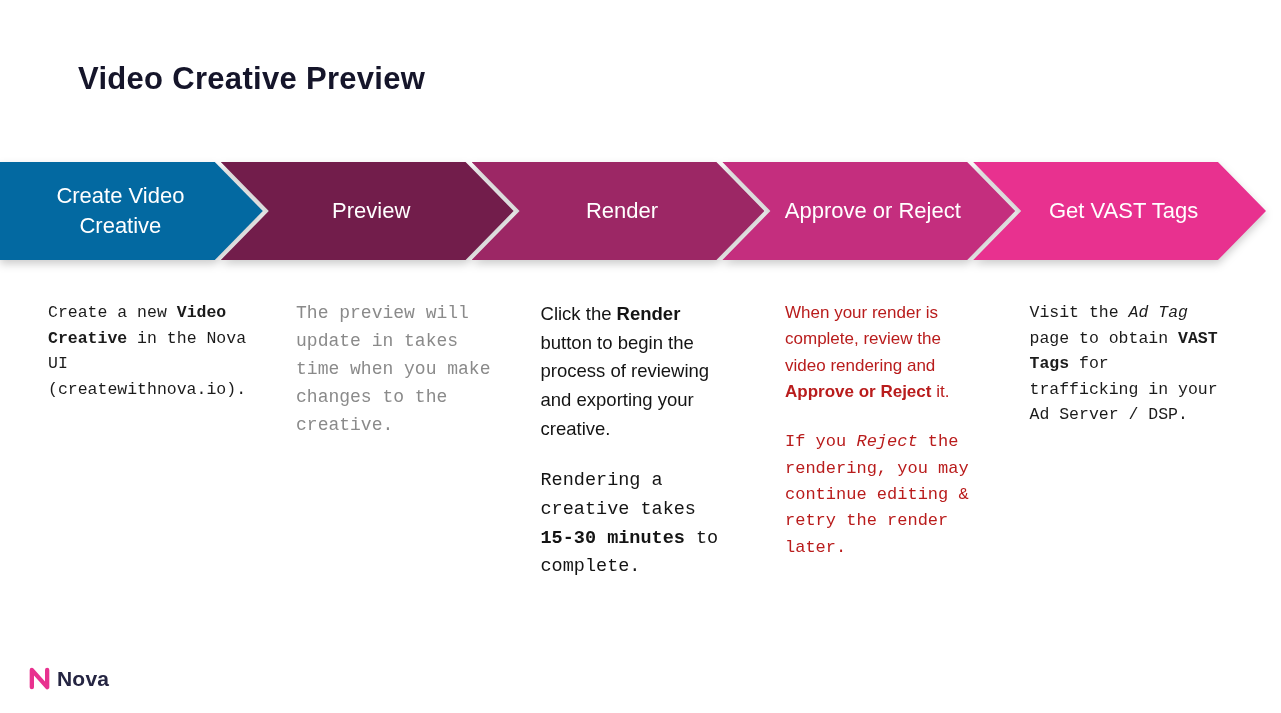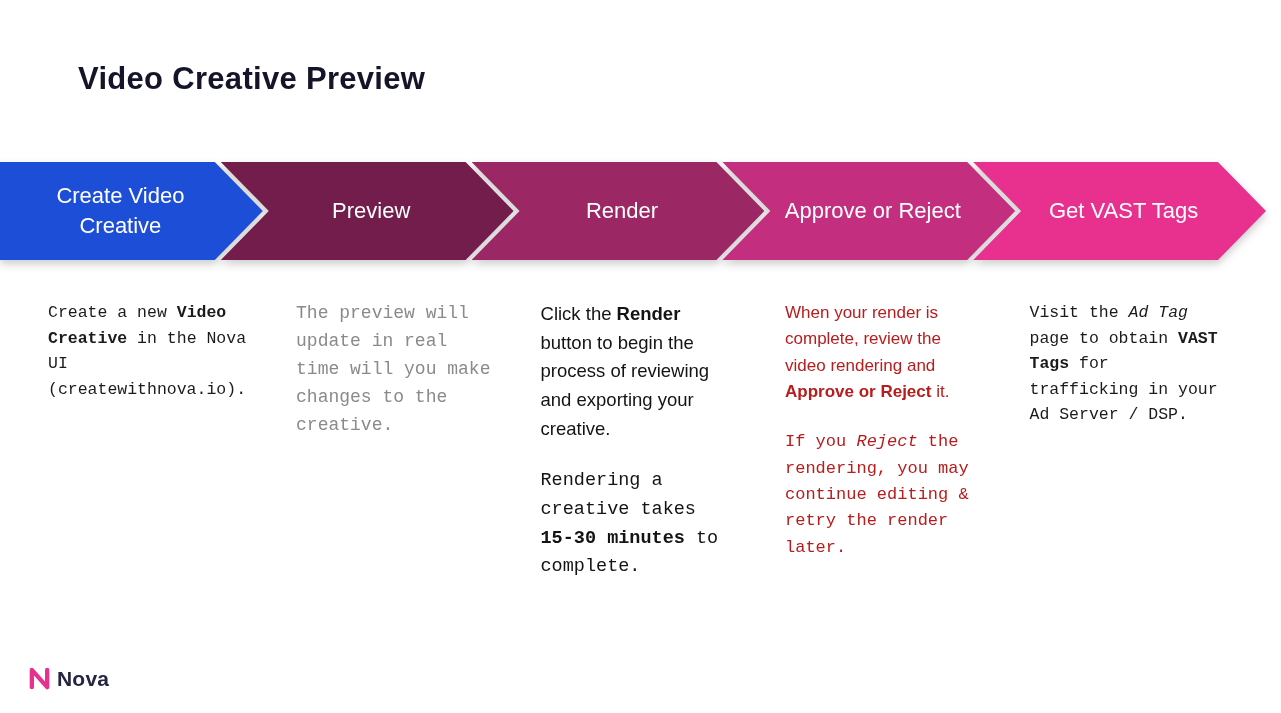--- a/index.html
+++ b/index.html
@@ -86,21 +86,21 @@
     color: #252542;
     letter-spacing: 0.2px;
   }
 </style>
 </head>
 <body>
 
 <h1 class="title">Video Creative Preview</h1>
 
 <div class="band">
-  <div class="step" style="background: #1d4ed8; padding-left: 22px;">
+  <div class="step" style="background: #0369a1; padding-left: 22px;">
     <span class="step-label">Create Video Creative</span>
   </div>
   <div class="step" style="background: rgb(114, 29, 75);">
     <span class="step-label">Preview</span>
   </div>
   <div class="step" style="background: rgb(156, 39, 101);">
     <span class="step-label">Render</span>
   </div>
   <div class="step" style="background: rgb(196, 46, 126);">
     <span class="step-label">Approve or Reject</span>
@@ -108,21 +108,21 @@
   <div class="step" style="background: rgb(232, 49, 143);">
     <span class="step-label">Get VAST Tags</span>
   </div>
 </div>
 
 <div class="descs">
   <div class="desc c1" style="color: rgb(27, 27, 27);">
       <p><span>Create a new </span><b>Video Creative</b><span> in the Nova UI (createwithnova.io).</span></p>
     </div>
   <div class="desc c2" style="color: rgb(138, 138, 138);">
-      <p><span>The preview will update in real time will you make changes to the creative.</span></p>
+      <p><span>The preview will update in takes time when you make changes to the creative.</span></p>
     </div>
   <div class="desc c3" style="color: rgb(20, 20, 20);">
       <p><span>Click the </span><b>Render</b><span> button to begin the process of reviewing and exporting your creative.</span></p>
       <p><span>Rendering a creative takes </span><b>15-30 minutes</b><span> to complete.</span></p>
     </div>
   <div class="desc c4" style="color: #b91c1c;">
       <p><span>When your render is complete, review the video rendering and </span><b>Approve or Reject</b><span> it.</span></p>
       <p><span>If you </span><i>Reject</i><span> the rendering, you may continue editing &amp; retry the render later.</span></p>
     </div>
   <div class="desc c5" style="color: rgb(27, 27, 27);">

